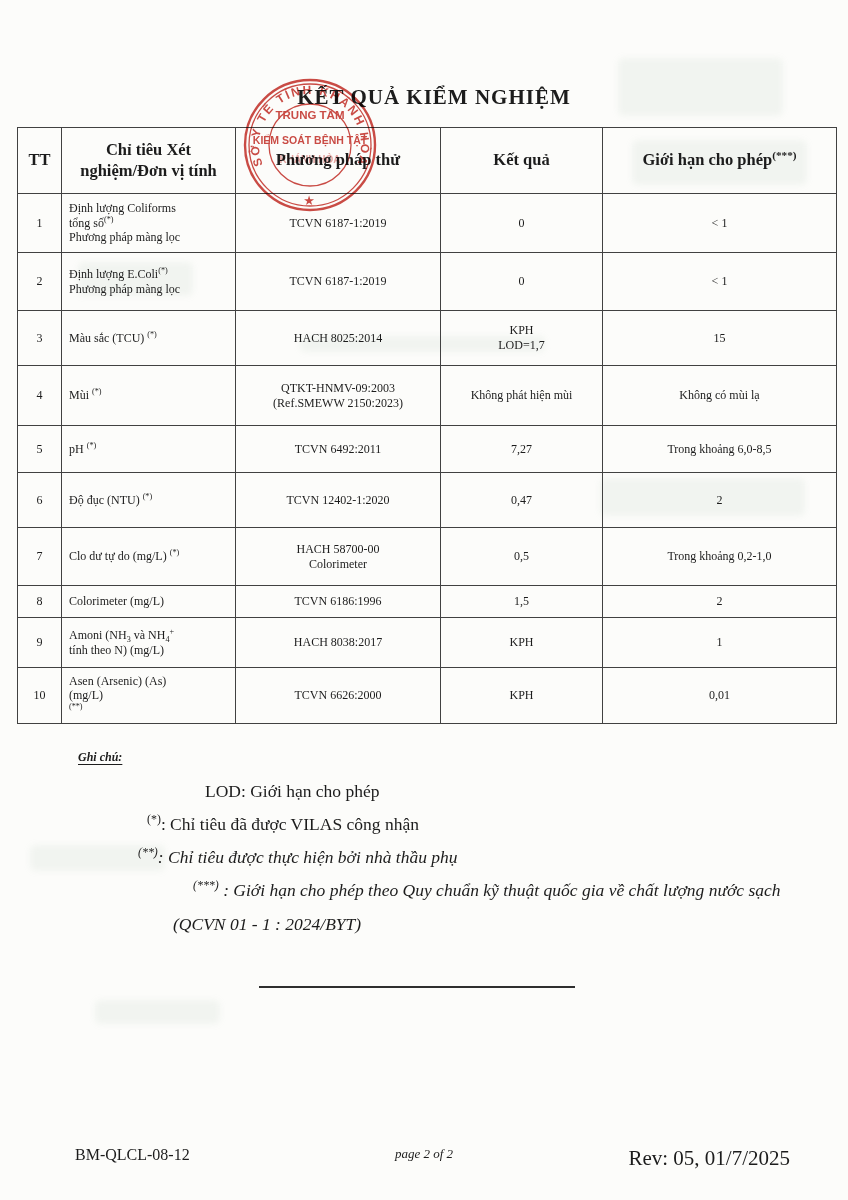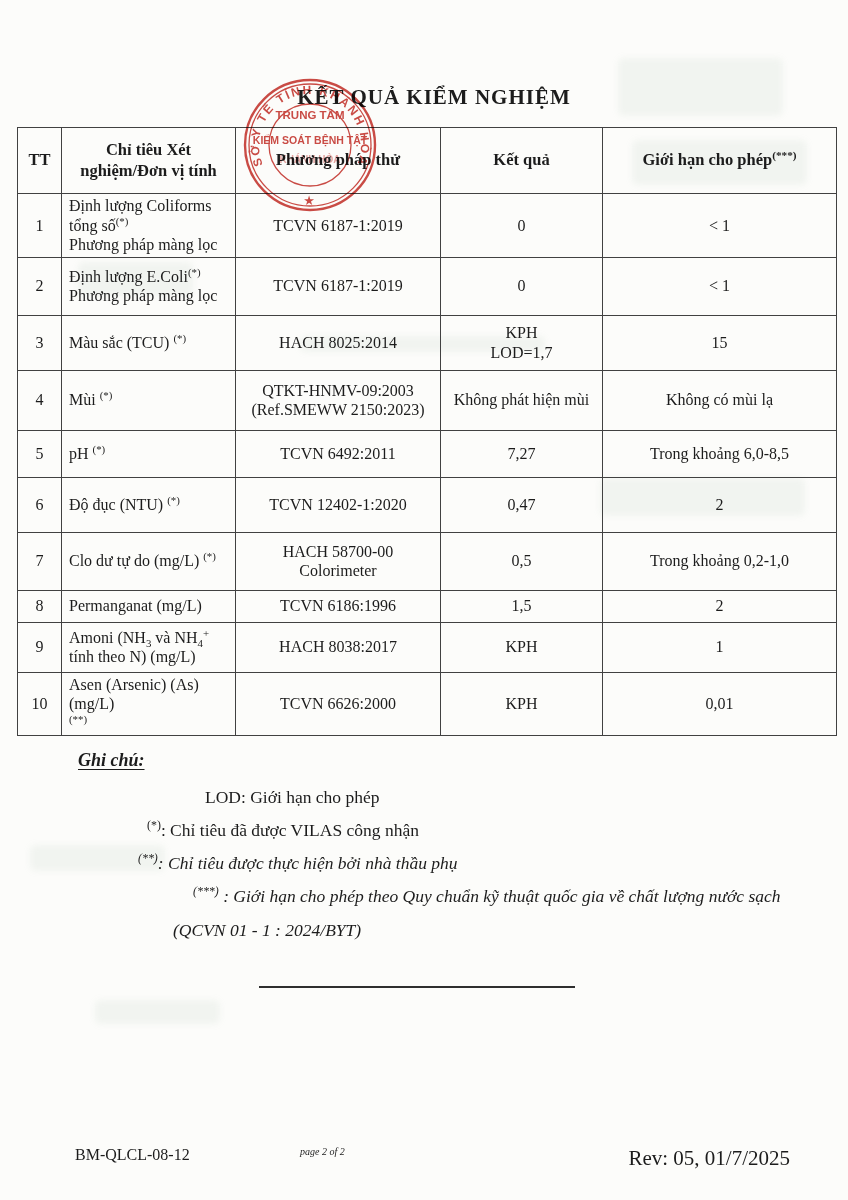--- a/index.html
+++ b/index.html
@@ -26,21 +26,21 @@
   }
 
   
   table.results{
     position:absolute;left:17px;top:127px;width:819px;
     border-collapse:collapse;table-layout:fixed;
   }
   .results th,.results td{
     border:1.5px solid #414141;
     text-align:center;vertical-align:middle;
-    font-size:16px;line-height:1.22;padding:2px 4px;
+    font-size:12px;line-height:1.22;padding:2px 4px;
     overflow:hidden;
   }
   .results th{font-size:16.5px;font-weight:bold;}
   .results td.cell-left{text-align:left;padding-left:7px;}
   .results thead tr{height:66px;}
   .results tbody tr:nth-child(1){height:59px;}
   .results tbody tr:nth-child(2){height:58px;}
   .results tbody tr:nth-child(3){height:55px;}
   .results tbody tr:nth-child(4){height:60px;}
   .results tbody tr:nth-child(5){height:47px;}
@@ -54,36 +54,36 @@
   .col-method{width:205px;}
   .col-result{width:162px;}
   .col-limit{width:234px;}
   sup{vertical-align:super;font-size:68%;line-height:0;}
   sub{vertical-align:sub;font-size:68%;line-height:0;}
 
   
   .notes{position:absolute;left:78px;top:750px;width:740px;font-size:17.5px;}
   .notes-heading{
     font-weight:bold;font-style:italic;text-decoration:underline;
-    text-underline-offset:3px;font-size:18px;
+    text-underline-offset:3px;font-size:12px;
   }
   .note-item{white-space:nowrap;margin-top:13px;line-height:1.15;}
   .note-item:nth-of-type(1){margin-left:127px;margin-top:16px;}
   .note-item:nth-of-type(2){margin-left:69px;}
   .note-item:nth-of-type(3){margin-left:60px;font-style:italic;}
   .note-item:nth-of-type(4){margin-left:115px;font-style:italic;}
   .note-item:nth-of-type(5){margin-left:95px;font-style:italic;}
   .note-item:nth-of-type(6){margin-left:-10px;font-style:italic;}
 
   
   .sep-line{position:absolute;left:259px;top:986px;width:316px;border-top:2px solid #2e2e2e;}
 
   
   .footer-left{position:absolute;left:75px;top:1146px;font-size:16px;}
-  .footer-center{position:absolute;left:300px;top:1146px;width:248px;font-style:italic;font-size:10px;}
+  .footer-center{position:absolute;left:300px;top:1146px;width:248px;text-align:center;font-style:italic;font-size:13px;}
   .footer-right{position:absolute;right:58px;top:1146px;font-size:21px;}
 
   
   .art{position:absolute;background:rgba(150,175,158,.10);filter:blur(3px);border-radius:6px;pointer-events:none;}
   .art1{left:618px;top:58px;width:165px;height:58px;}
   .art2{left:632px;top:140px;width:175px;height:45px;}
   .art3{left:78px;top:262px;width:115px;height:34px;}
   .art4{left:300px;top:336px;width:245px;height:16px;}
   .art5{left:600px;top:478px;width:205px;height:38px;}
   .art6{left:30px;top:845px;width:135px;height:26px;}
@@ -166,21 +166,21 @@
         </tr>
         <tr>
           <td>7</td>
           <td class="cell-left">Clo dư tự do (mg/L) <sup>(*)</sup></td>
           <td>HACH 58700-00<br>Colorimeter</td>
           <td>0,5</td>
           <td>Trong khoảng 0,2-1,0</td>
         </tr>
         <tr>
           <td>8</td>
-          <td class="cell-left">Permanganat (mg/L)</td>
+          <td class="cell-left">Colorimeter (mg/L)</td>
           <td>TCVN 6186:1996</td>
           <td>1,5</td>
           <td>2</td>
         </tr>
         <tr>
           <td>9</td>
           <td class="cell-left">Amoni (NH<sub>3</sub> và NH<sub>4</sub><sup>+</sup><br>tính theo N) (mg/L)</td>
           <td>HACH 8038:2017</td>
           <td>KPH</td>
           <td>1</td>

